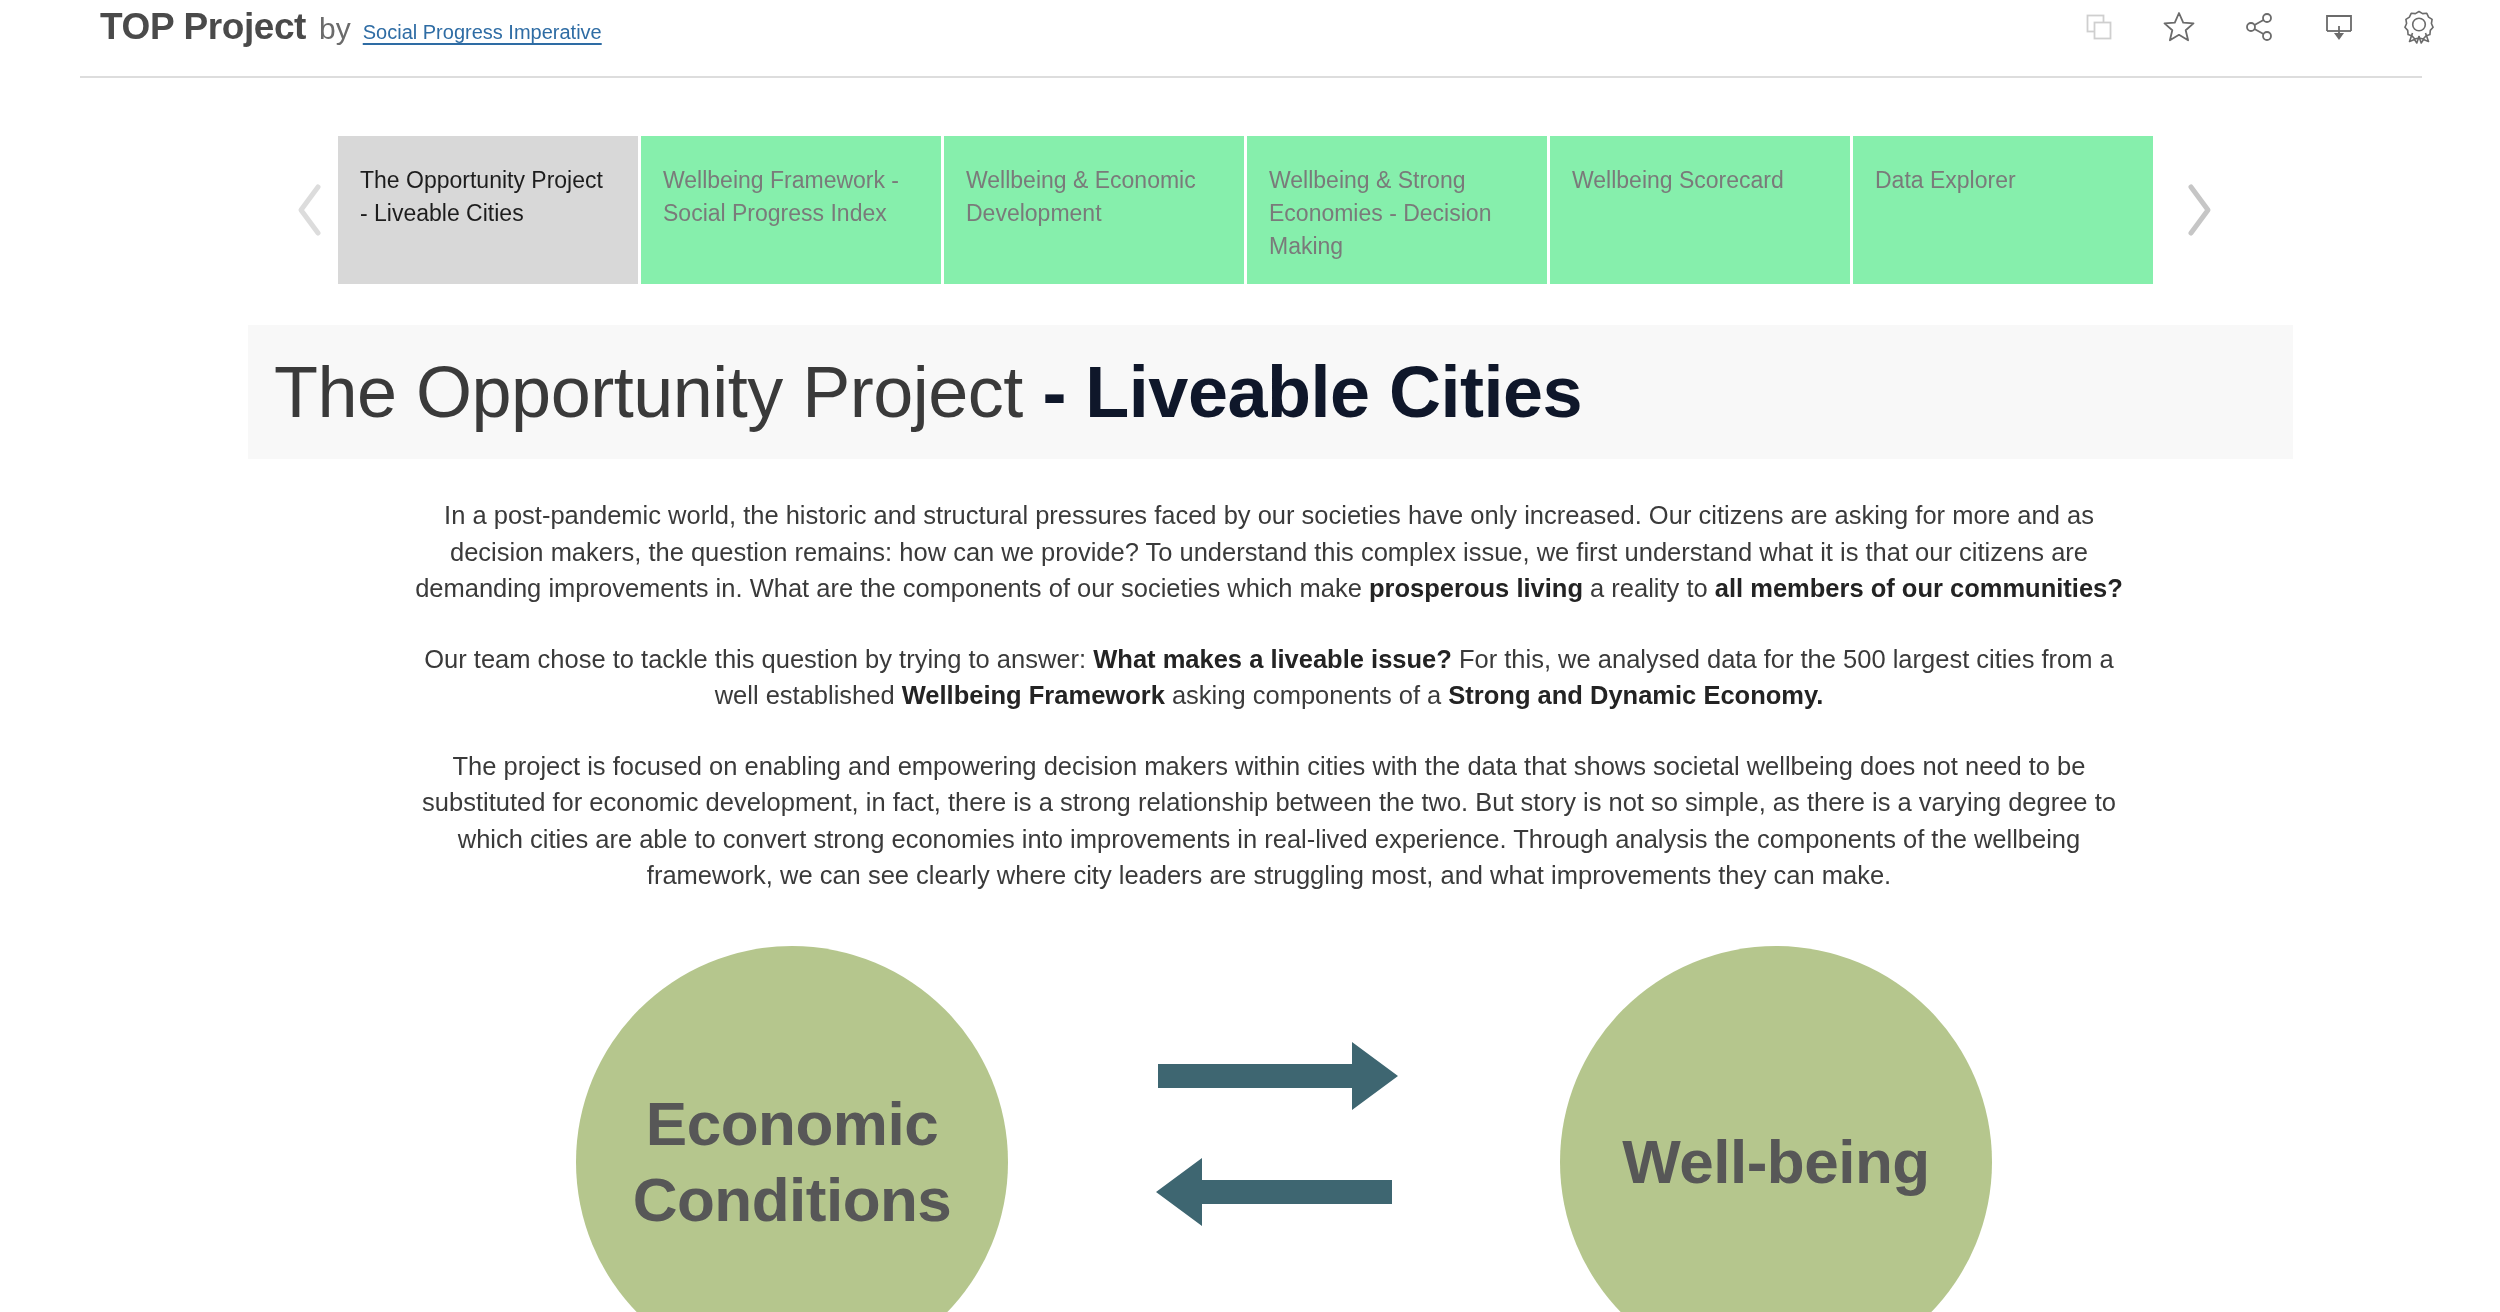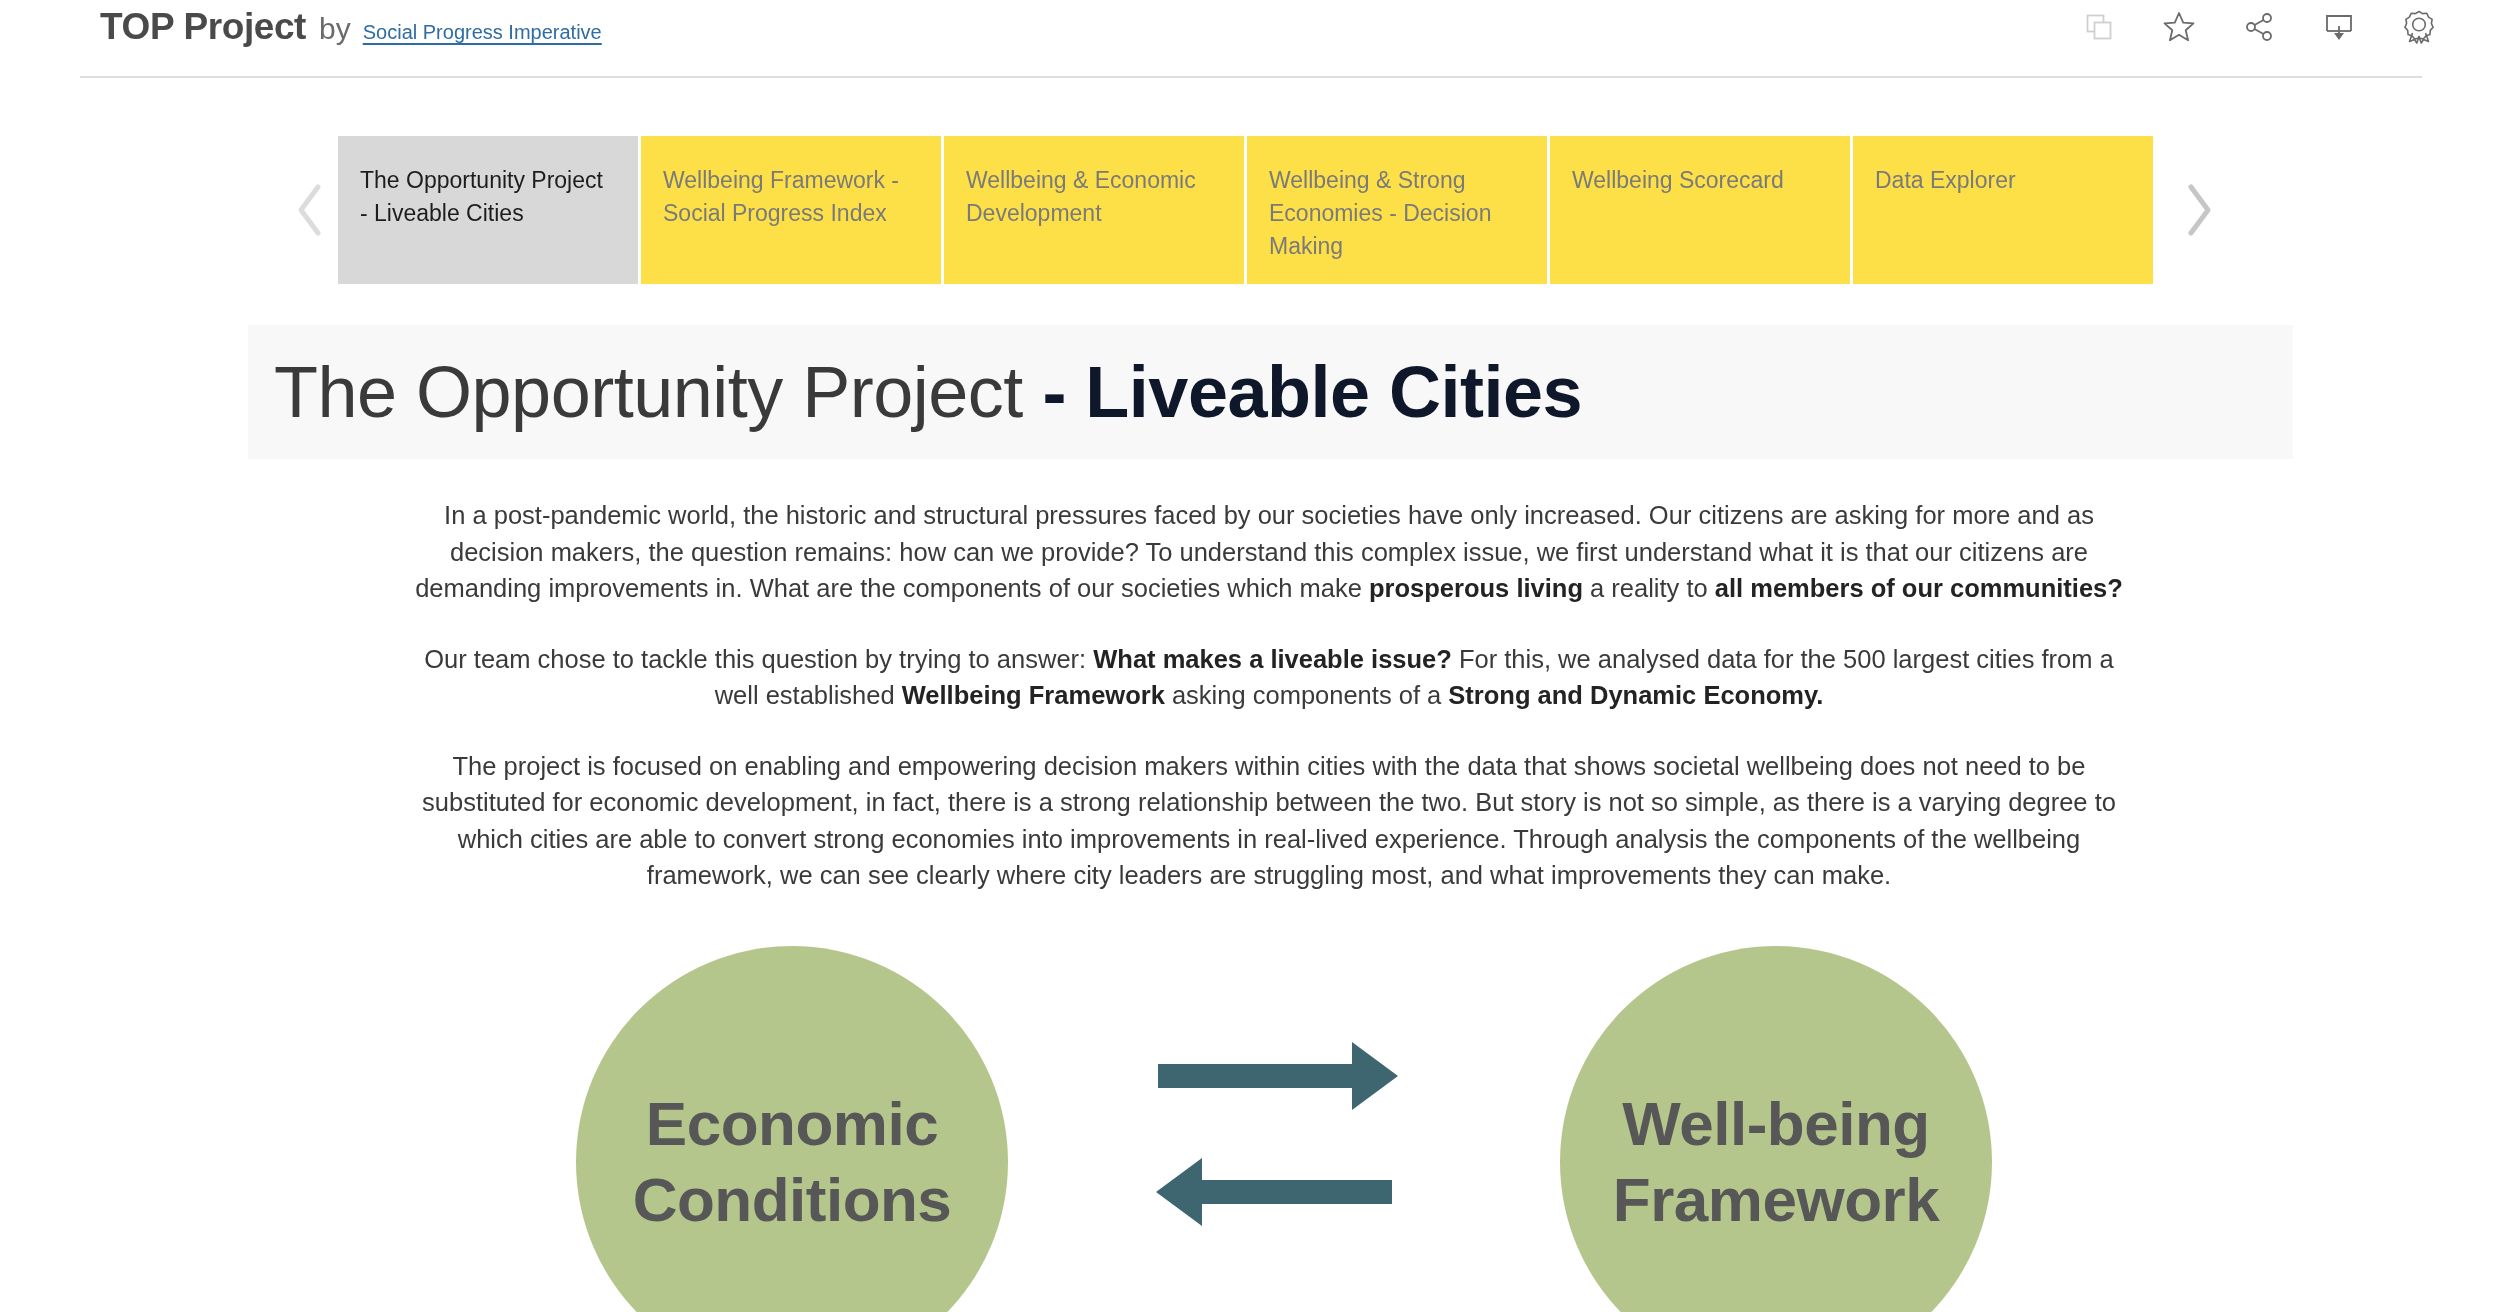--- a/index.html
+++ b/index.html
@@ -101,21 +101,21 @@
   .tab-list {
     display: flex;
     align-items: flex-start;
     gap: 3px;
     flex: 0 0 auto;
   }
   .tab {
     width: 300px;
     height: 148px;
     box-sizing: border-box;
-    background: #fde047;
+    background: #86efac;
     color: #7a7a7a;
     padding: 28px 24px 0 22px;
     font-size: 23px;
     line-height: 33px;
     cursor: pointer;
     overflow: hidden;
   }
   .tab.active {
     background: #d8d8d8;
     color: #1d1d1d;
@@ -320,17 +320,16 @@
       </g>
       <g>
         <polygon points="262,150 72,150 72,128 26,162 72,196 72,174 262,174" fill="#3e6671"></polygon>
       </g>
     </svg>
   </div>
 
   <div class="bubble right">
     <div class="bubble-label">
       <span>Well-being</span><br>
-      <span>Framework</span>
     </div>
   </div>
 
 </div>
 
 </body></html>

